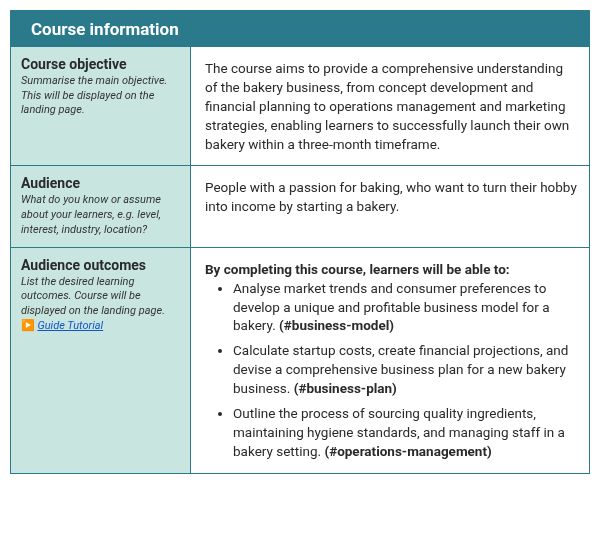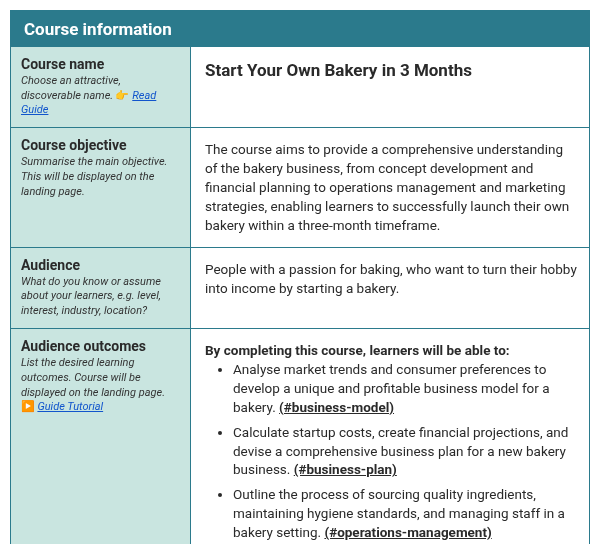--- a/index.html
+++ b/index.html
@@ -14,21 +14,21 @@
       width: 580px;
       border: 1px solid #2b7a8c;
       border-collapse: collapse;
       font-size: 13.5px;
     }
     .header-row td {
       background: #2b7a8c;
       color: #fff;
       font-weight: 700;
       font-size: 17px;
-      padding: 8px 13px;
+      padding: 8px 20px;
     }
     .label-cell {
       background: #c9e5e0;
       width: 180px;
       vertical-align: top;
       padding: 9px 10px;
       border-bottom: 1px solid #2b7a8c;
       border-right: 1px solid #2b7a8c;
     }
     .label-title {
@@ -70,44 +70,32 @@
       margin-bottom: 0;
     }
     .outcomes-list {
       list-style: disc;
       padding-left: 28px;
     }
     .outcomes-list li {
       margin-bottom: 6px;
     }
     .outcomes-list li:last-child { margin-bottom: 0; }
-    .tag { font-weight: 700; text-decoration: underline; }
+    .tag { font-weight: 700; }
     .emoji { font-style: normal; }
   </style>
 </head>
 <body>
 
 <table class="course-table">
   <tbody>
       <tr class="header-row">
     <td colspan="2">Course information</td>
   </tr>
 
-  <tr>
-    <td class="label-cell">
-      <div class="label-title">Course name</div>
-      <div class="label-hint">
-        <span>Choose an attractive, discoverable name. </span><span class="emoji">👉</span>
-        <a>Read Guide</a>
-      </div>
-    </td>
-    <td class="value-cell">
-      <div class="course-name-val">Start Your Own Bakery in 3 Months</div>
-    </td>
-  </tr>
 
   <tr>
     <td class="label-cell">
       <div class="label-title">Course objective</div>
       <div class="label-hint">Summarise the main objective. This will be displayed on the landing page.</div>
     </td>
     <td class="value-cell">The course aims to provide a comprehensive understanding of the bakery business, from concept development and financial planning to operations management and marketing strategies, enabling learners to successfully launch their own bakery within a three-month timeframe.</td>
   </tr>
 
   <tr>

